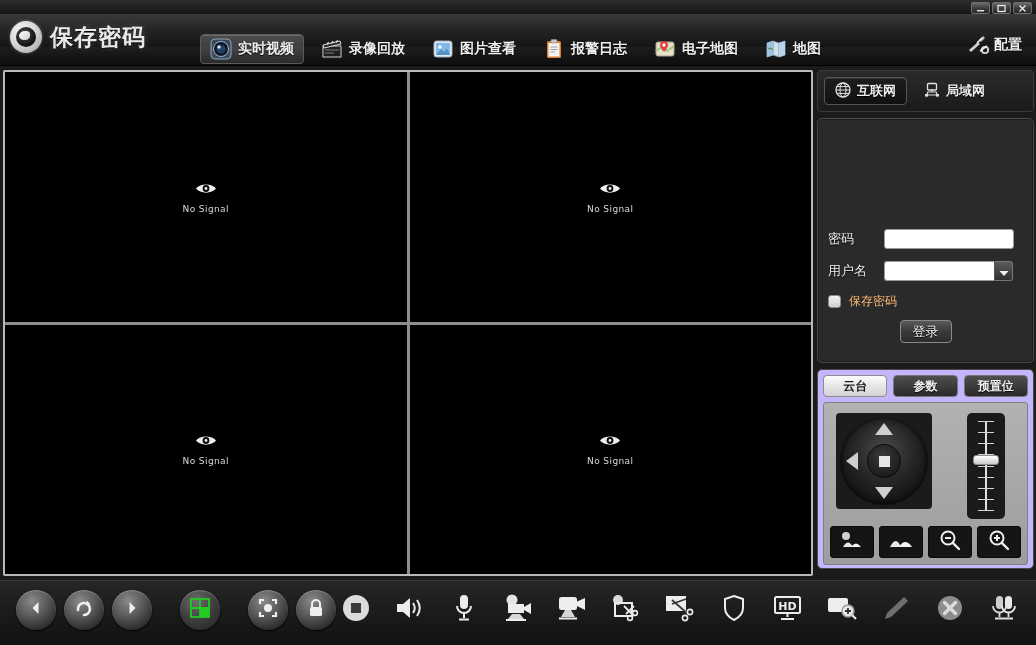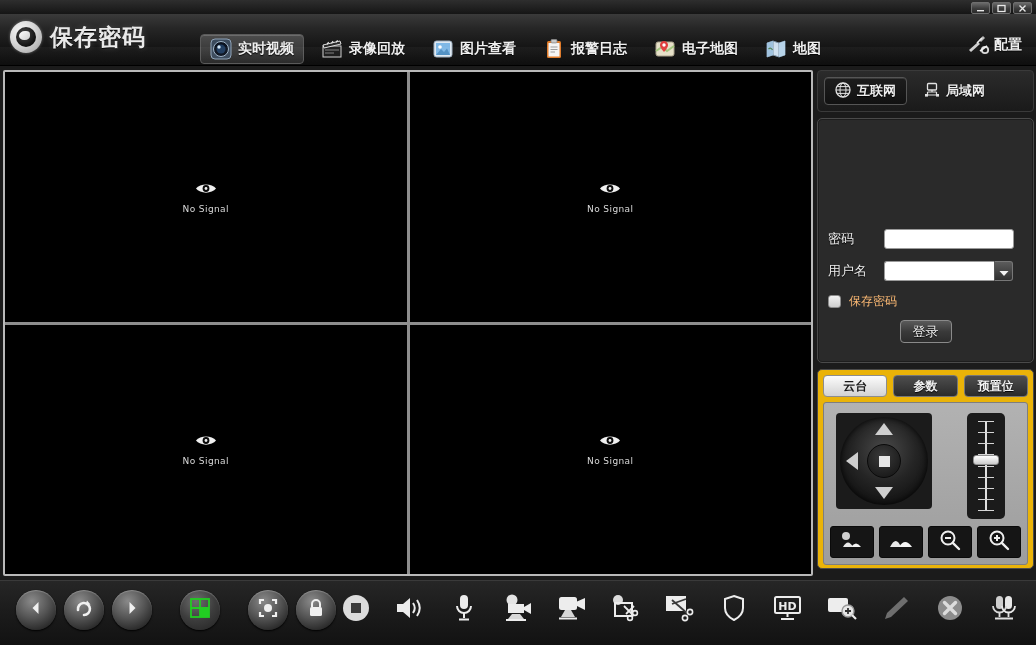--- a/index.html
+++ b/index.html
@@ -204,21 +204,21 @@
     border: 1px solid #8a8a8a; border-radius: 4px;
     color: #f0f0f0; font-size: 13px; cursor: pointer;
     font-family: "DejaVu Sans", "Liberation Sans", sans-serif;
     text-shadow: 0 1px 1px #000;
   }
 
   
   .ptzbox {
     margin-top: 6px;
     width: 217px; height: 200px;
-    background: #eab308;
+    background: #c4b5fd;
     border: 1px solid #4a4a4a; border-radius: 5px;
     padding: 5px;
   }
   .ptztabs { display: flex; gap: 6px; }
   .ptztab {
     flex: 1; height: 22px; border-radius: 4px;
     display: flex; align-items: center; justify-content: center;
     font-size: 12px; font-weight: 700; cursor: pointer;
     background: linear-gradient(180deg,#4e4e4e,#2b2b2b);
     border: 1px solid #777; color: #f0f0f0;

